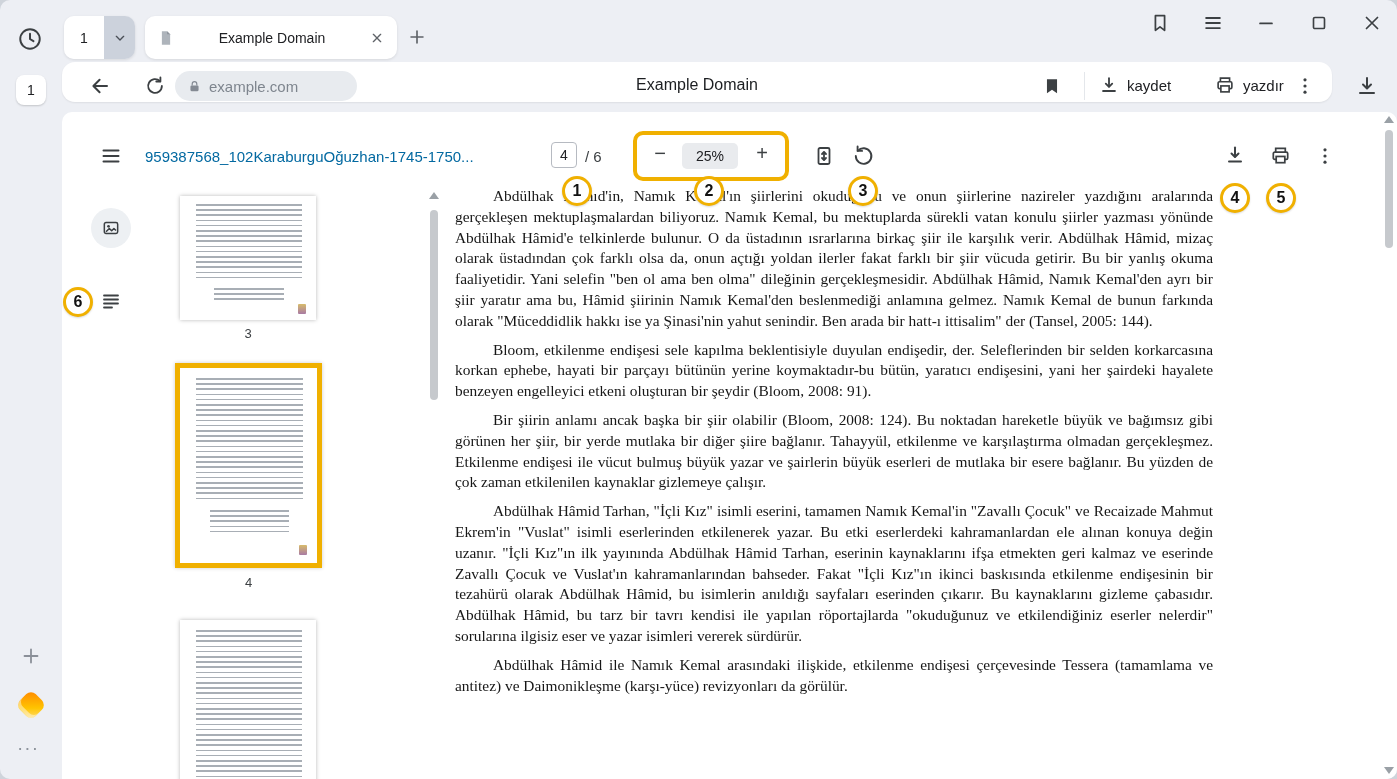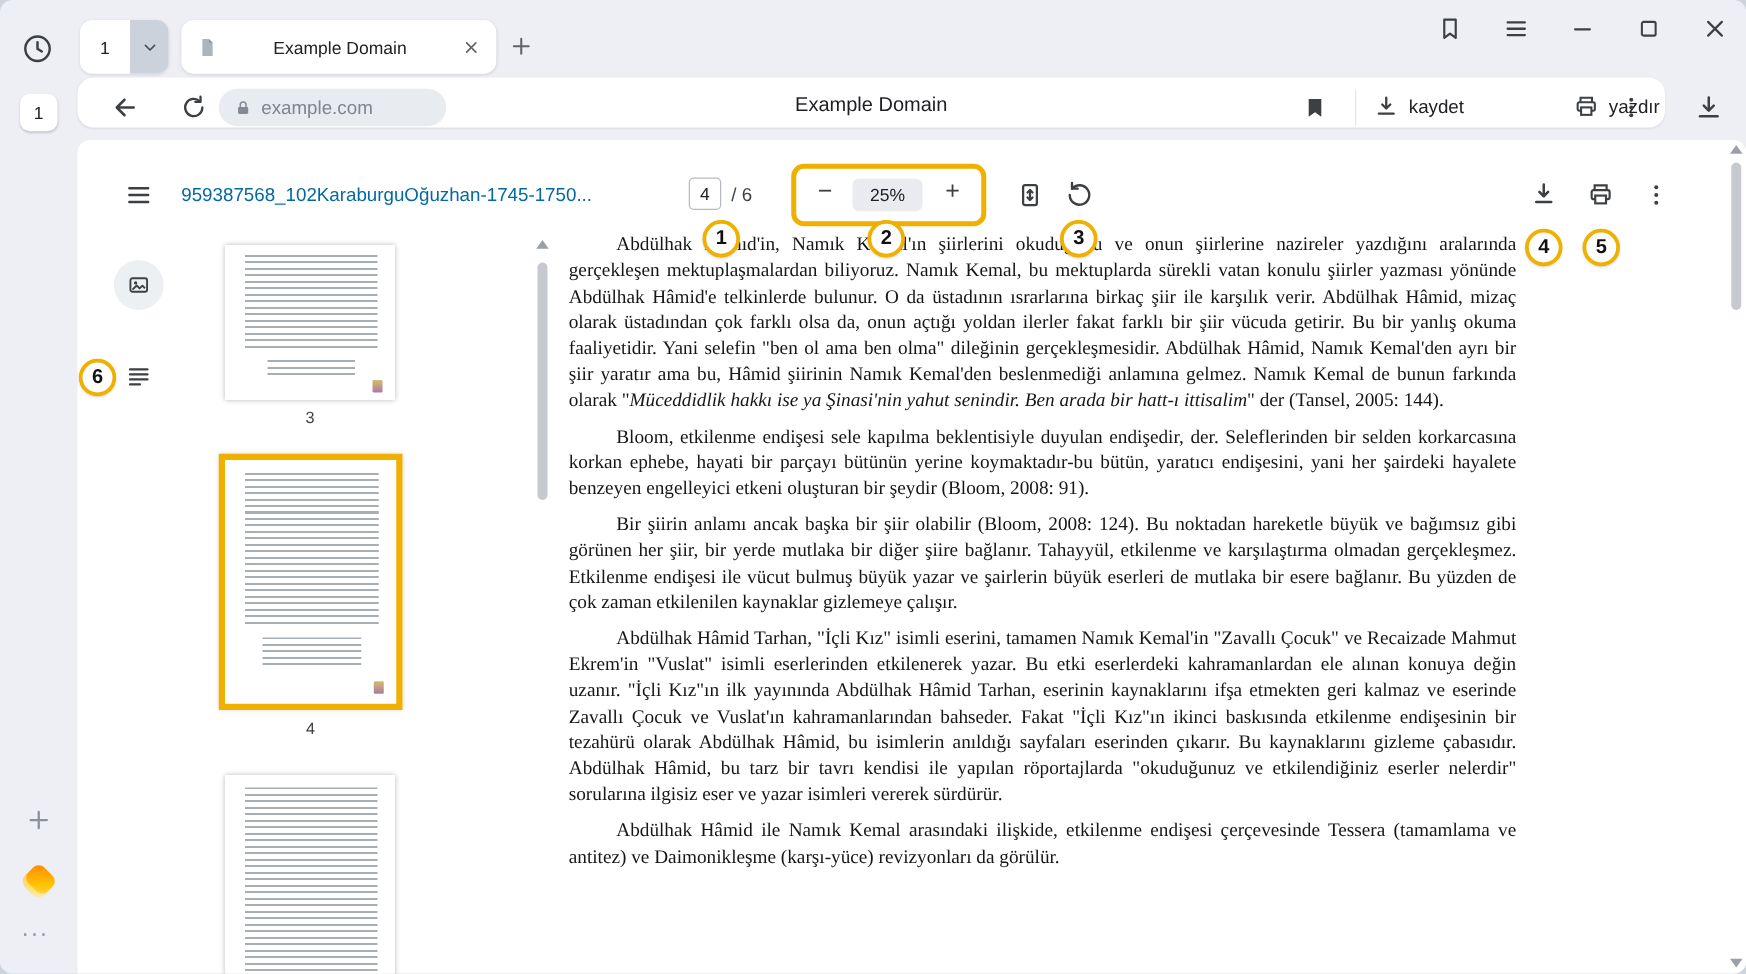--- a/index.html
+++ b/index.html
@@ -42,21 +42,21 @@
   .nav-back{left:26px;top:12px;}
   .nav-reload{left:82px;top:13px;}
   .url-pill{left:113px;top:9px;width:182px;height:30px;background:#e8ebef;border-radius:15px;
             display:flex;align-items:center;gap:7px;padding:0 12px;}
   .url-text{font-size:15px;color:#7e858e;white-space:nowrap;}
   .nav-title{left:380px;right:380px;top:14px;text-align:center;font-size:16px;color:#1c1e21;pointer-events:none;}
   .nav-bookmark{left:979px;top:13px;}
   .nav-divider{left:1022px;top:10px;width:1px;height:28px;background:#e4e7eb;}
   .nav-btn{display:flex;align-items:center;gap:7px;font-size:15px;color:#202124;}
   .nav-save{left:1036px;top:12px;}
-  .nav-print{left:1196px;top:12px;}
+  .nav-print{left:1152px;top:12px;}
   .nav-more{left:1231px;top:12px;}
   .corner-download{left:1355px;top:74px;}
 
   
   .pdfarea{position:absolute;left:62px;top:112px;width:1335px;height:667px;background:#fff;
            border-radius:10px 10px 0 0;overflow:hidden;}
   .pdf-menu{left:37px;top:32px;}
   .pdf-filename{left:83px;top:36px;font-size:15px;color:#0369a1;white-space:nowrap;max-width:400px;overflow:hidden;}
   .page-box{left:489px;top:30px;width:26px;height:26px;border:1px solid #b6bac1;border-radius:4px;background:#fff;
             display:flex;align-items:center;justify-content:center;font-size:14px;color:#202124;}
@@ -93,21 +93,21 @@
   .tri-down{width:0;height:0;border-left:5px solid transparent;border-right:5px solid transparent;border-top:7px solid #9aa0a6;}
   .panel-scroll{left:366px;top:78px;width:12px;height:585px;}
   .panel-thumb{position:absolute;left:2px;top:20px;width:8px;height:190px;background:#c6c9cd;border-radius:4px;}
   .vscroll{position:absolute;left:1383px;top:112px;width:12px;height:667px;}
   .v-thumb{position:absolute;left:2px;top:18px;width:8px;height:118px;background:#c6c9cd;border-radius:4px;}
 
   
   .pdf-text{position:absolute;left:393px;top:74px;width:758px;font-family:"Liberation Serif",serif;
             font-size:15.4px;line-height:20.8px;text-align:justify;color:#161616;}
   .pdf-text p{margin:0 0 8px 0;text-indent:38px;}
-  .it{font-style:italic;}
+  .it{}
 
   
   .callout{position:absolute;width:30px;height:30px;border-radius:50%;background:#fff;
            border:3px solid var(--gold,#F0B000);display:flex;align-items:center;justify-content:center;
            font-size:16px;font-weight:bold;color:#111;z-index:50;box-shadow:0 1px 2px rgba(0,0,0,.15);}
   .c1{left:562px;top:176px;} .c2{left:694px;top:176px;} .c3{left:848px;top:176px;}
   .c4{left:1220px;top:183px;} .c5{left:1266px;top:183px;} .c6{left:63px;top:287px;}
 </style>
 </head>
 <body>

